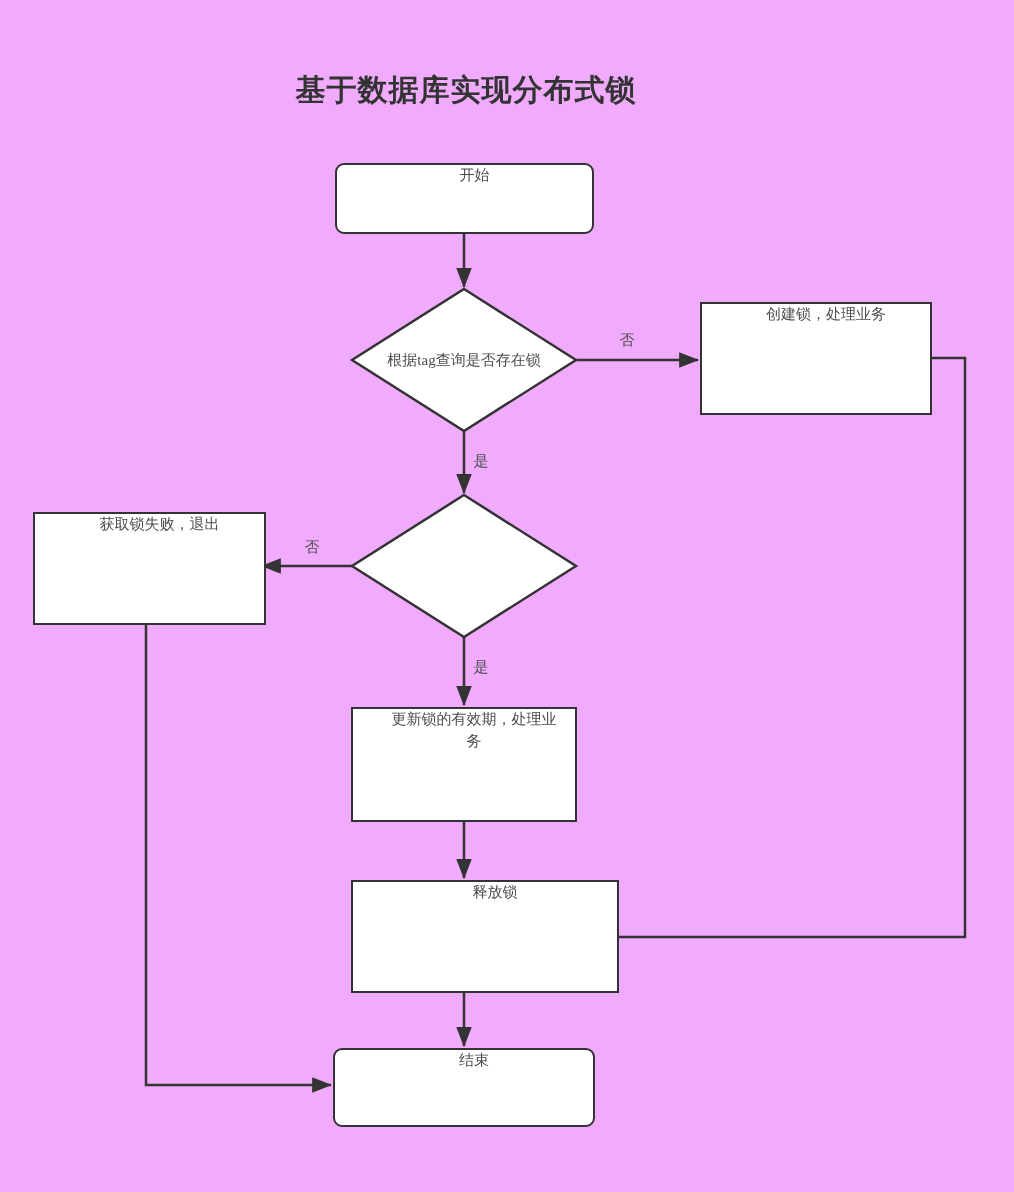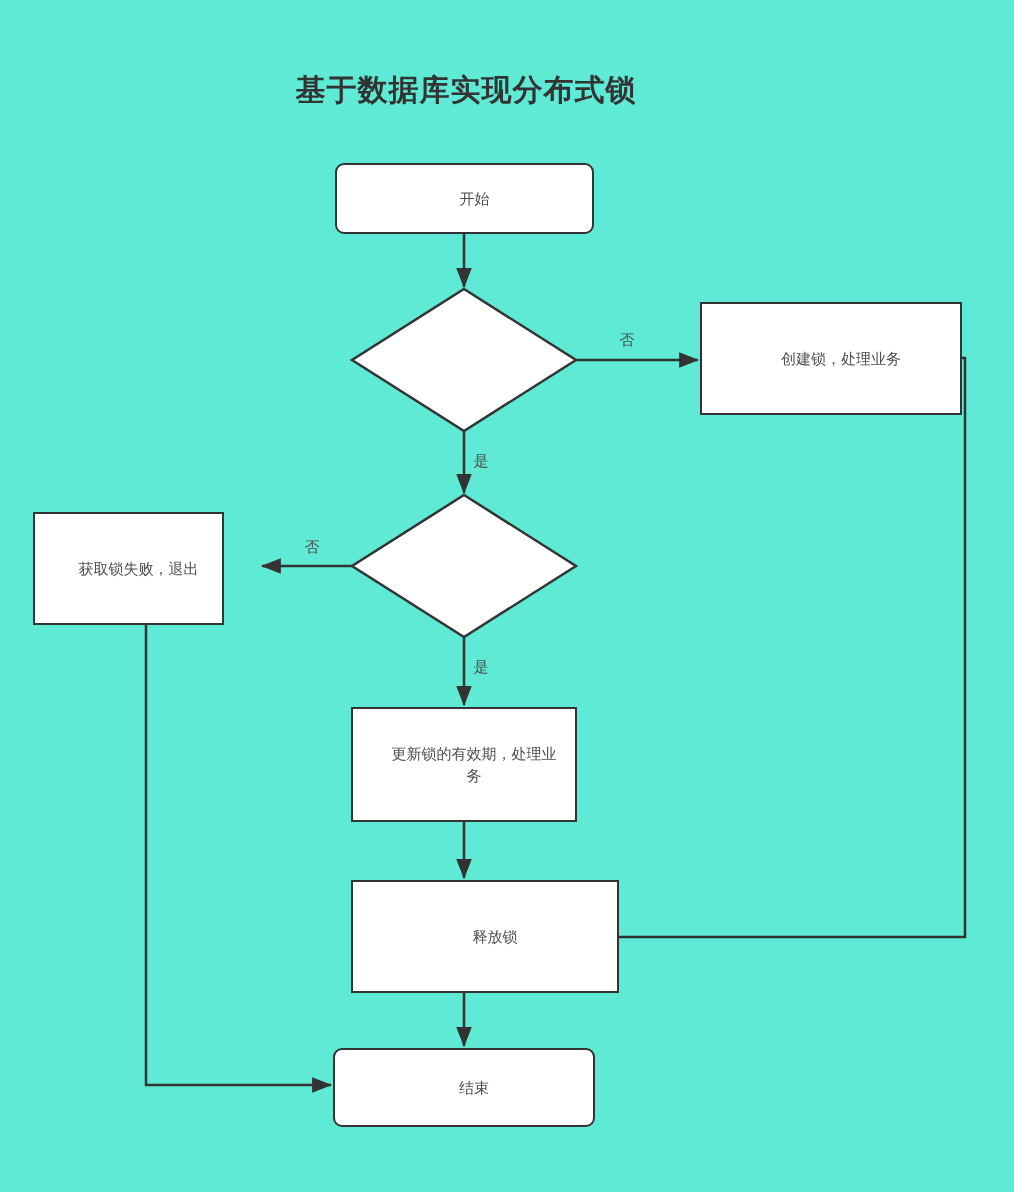--- a/index.html
+++ b/index.html
@@ -3,22 +3,23 @@
 <meta charset="utf-8">
 <style>
   * { margin: 0; padding: 0; box-sizing: border-box; }
   html, body {
     font-family: "Liberation Sans", "DejaVu Sans", sans-serif;
   }
   .canvas {
     position: relative;
     width: 1014px;
     height: 1192px;
-    background: #5eead4;
+    background: #f0abfc;
     overflow: hidden;
+    font-family: Liberation Serif, serif;
   }
   .diagram-title {
     position: absolute;
     left: 0;
     top: 70px;
     width: 932px;
     text-align: center;
     font-size: 30px;
     font-weight: bold;
     color: #333333;
@@ -29,21 +30,21 @@
     left: 0;
     top: 0;
     width: 1014px;
     height: 1192px;
   }
   .node {
     position: absolute;
     background: #ffffff;
     border: 2px solid #333333;
     display: flex;
-    align-items: center;
+    align-items: flex-start;
     justify-content: center;
     text-align: center;
     font-size: 15px;
     color: #4d4d4d;
     line-height: 1.45;
     padding-left: 20px;
   }
   .node.rounded {
     border-radius: 9px;
   }
@@ -52,21 +53,21 @@
     display: flex;
     align-items: center;
     justify-content: center;
     text-align: center;
     font-size: 15px;
     color: #4d4d4d;
     pointer-events: none;
   }
   .wrap-narrow {
     width: 172px;
-    margin: 16px auto;
+    margin: 0 auto;
   }
   .edge-label {
     position: absolute;
     font-size: 15px;
     color: #4d4d4d;
     width: 30px;
     text-align: center;
   }
 </style>
 </head>
@@ -94,40 +95,41 @@
     <path d="M146,625 L146,1085 L331,1085" stroke="#333333" stroke-width="2.5" fill="none" marker-end="url(#arrowhead)"></path>
 
     <polygon points="464,289 576,360 464,431 352,360" fill="#ffffff" stroke="#333333" stroke-width="2.5"></polygon>
     <polygon points="464,495 576,566 464,637 352,566" fill="#ffffff" stroke="#333333" stroke-width="2.5"></polygon>
   </svg>
 
   <div class="node rounded" style="left:335px; top:163px; width:259px; height:71px;">
     <span>开始</span>
   </div>
 
-  <div class="node" style="left:700px; top:302px; width:262px; height:113px;">
+  <div class="node" style="left:700px; top:302px; width:232px; height:113px;">
     <span>创建锁，处理业务</span>
   </div>
 
-  <div class="node" style="left:33px; top:512px; width:191px; height:113px;">
+  <div class="node" style="left:33px; top:512px; width:233px; height:113px;">
     <span>获取锁失败，退出</span>
   </div>
 
   <div class="node" style="left:351px; top:707px; width:226px; height:115px;">
     <span class="wrap-narrow">更新锁的有效期，处理业务</span>
   </div>
 
   <div class="node" style="left:351px; top:880px; width:268px; height:113px;">
     <span>释放锁</span>
   </div>
 
   <div class="node rounded" style="left:333px; top:1048px; width:262px; height:79px;">
     <span>结束</span>
   </div>
 
+  <div class="diamond-text" style="left:352px; top:289px; width:224px; height:142px;">根据tag查询是否存在锁</div>
 
 
   <div class="edge-label" style="left:612px; top:331px;">否</div>
 
   <div class="edge-label" style="left:466px; top:452px;">是</div>
 
   <div class="edge-label" style="left:297px; top:538px;">否</div>
 
   <div class="edge-label" style="left:466px; top:658px;">是</div>
 

